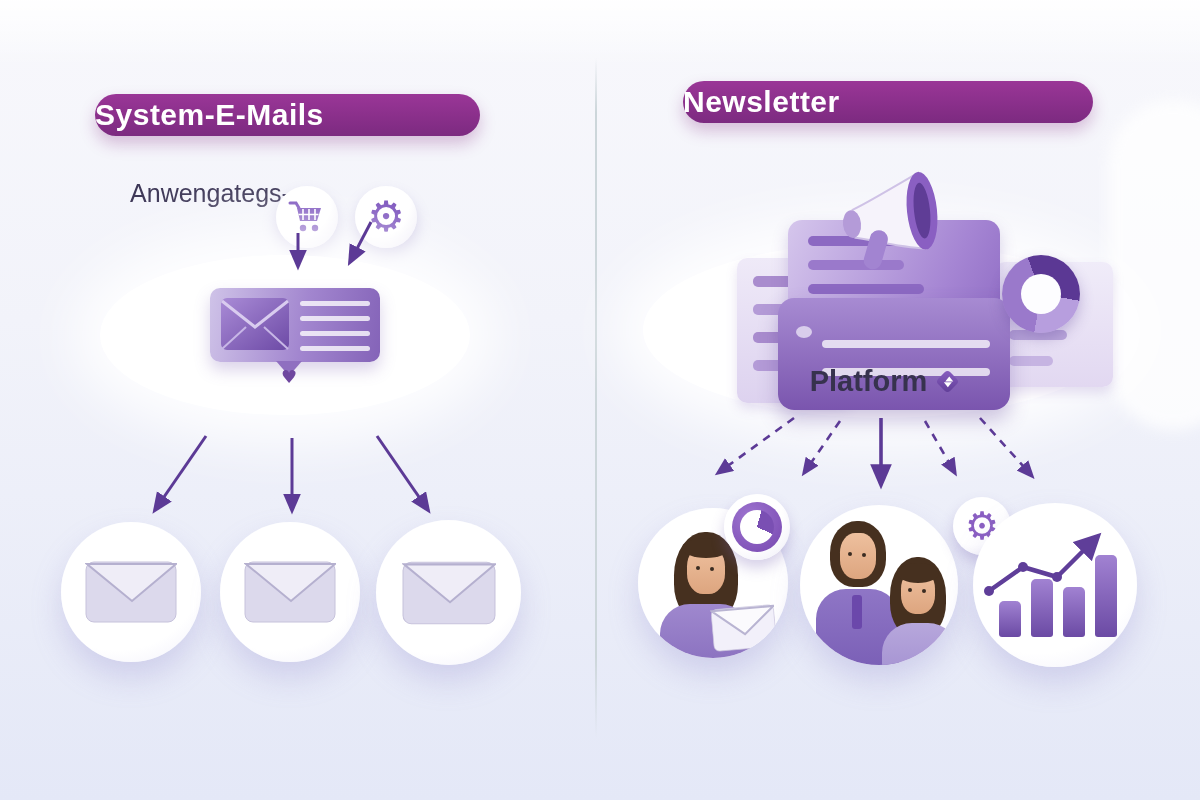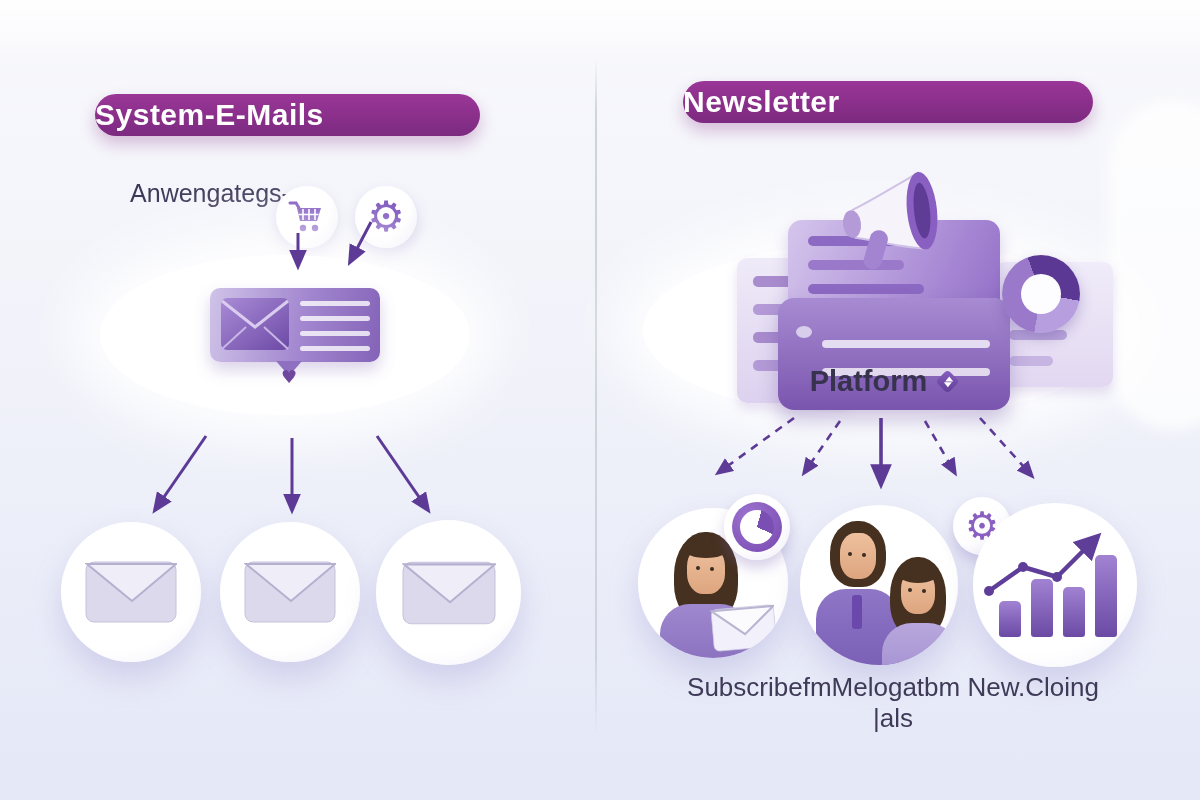--- a/index.html
+++ b/index.html
@@ -303,21 +303,20 @@
           <path d="M0,0 L6,3 L0,6 Z" fill="#5f3e99"></path>
         </marker>
       </defs>
       <polyline points="16,88 50,64 84,74 122,36" fill="none" stroke="#5f3e99" stroke-width="4.5" stroke-linecap="round" stroke-linejoin="round" marker-end="url(#tah)"></polyline>
       <circle cx="16" cy="88" r="5" fill="#5f3e99"></circle>
       <circle cx="50" cy="64" r="5" fill="#5f3e99"></circle>
       <circle cx="84" cy="74" r="5" fill="#5f3e99"></circle>
     </svg>
   </div>
 
-  <div class="caption right-bottom">SubscribefmMelogatbm New.Cloing |als</div>
 
   <svg class="arrows-layer" width="1200" height="800" viewBox="0 0 1200 800">
     <defs>
       <marker id="ah" markerWidth="9" markerHeight="9" refX="5.5" refY="3" orient="auto" markerUnits="strokeWidth">
         <path d="M0,0 L7,3 L0,6 Z" fill="#5c3a96"></path>
       </marker>
     </defs>
 
     <path d="M298,233 L298,266" stroke="#5c3a96" stroke-width="3" fill="none" marker-end="url(#ah)"></path>
     <path d="M371,222 L350,262" stroke="#5c3a96" stroke-width="3" fill="none" marker-end="url(#ah)"></path>

